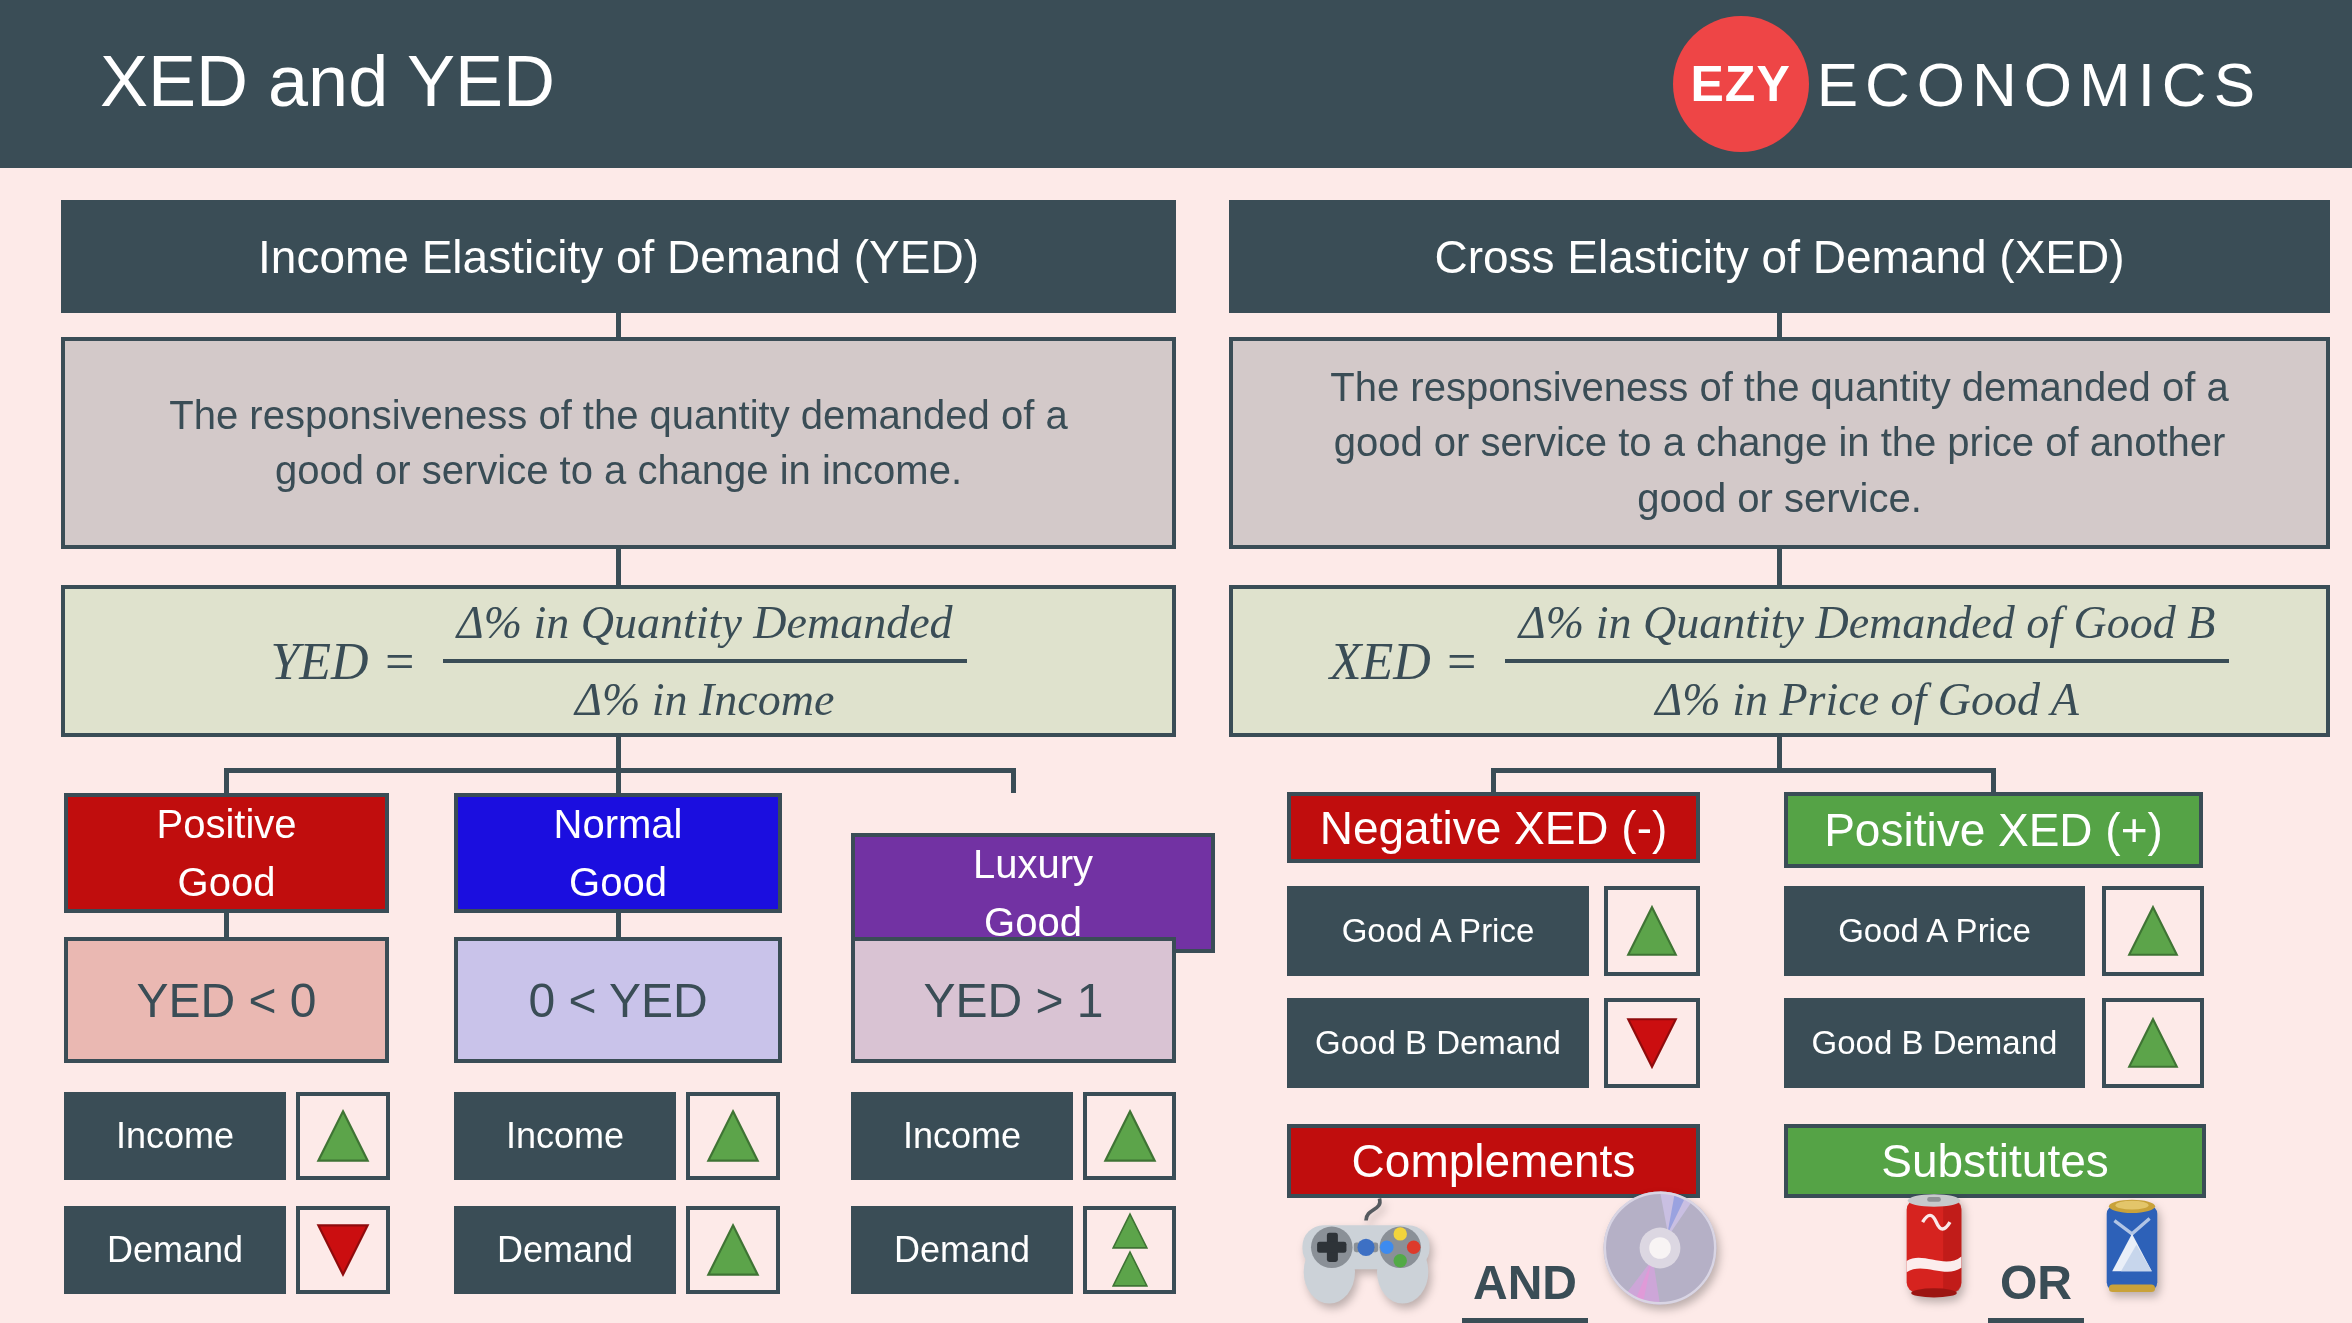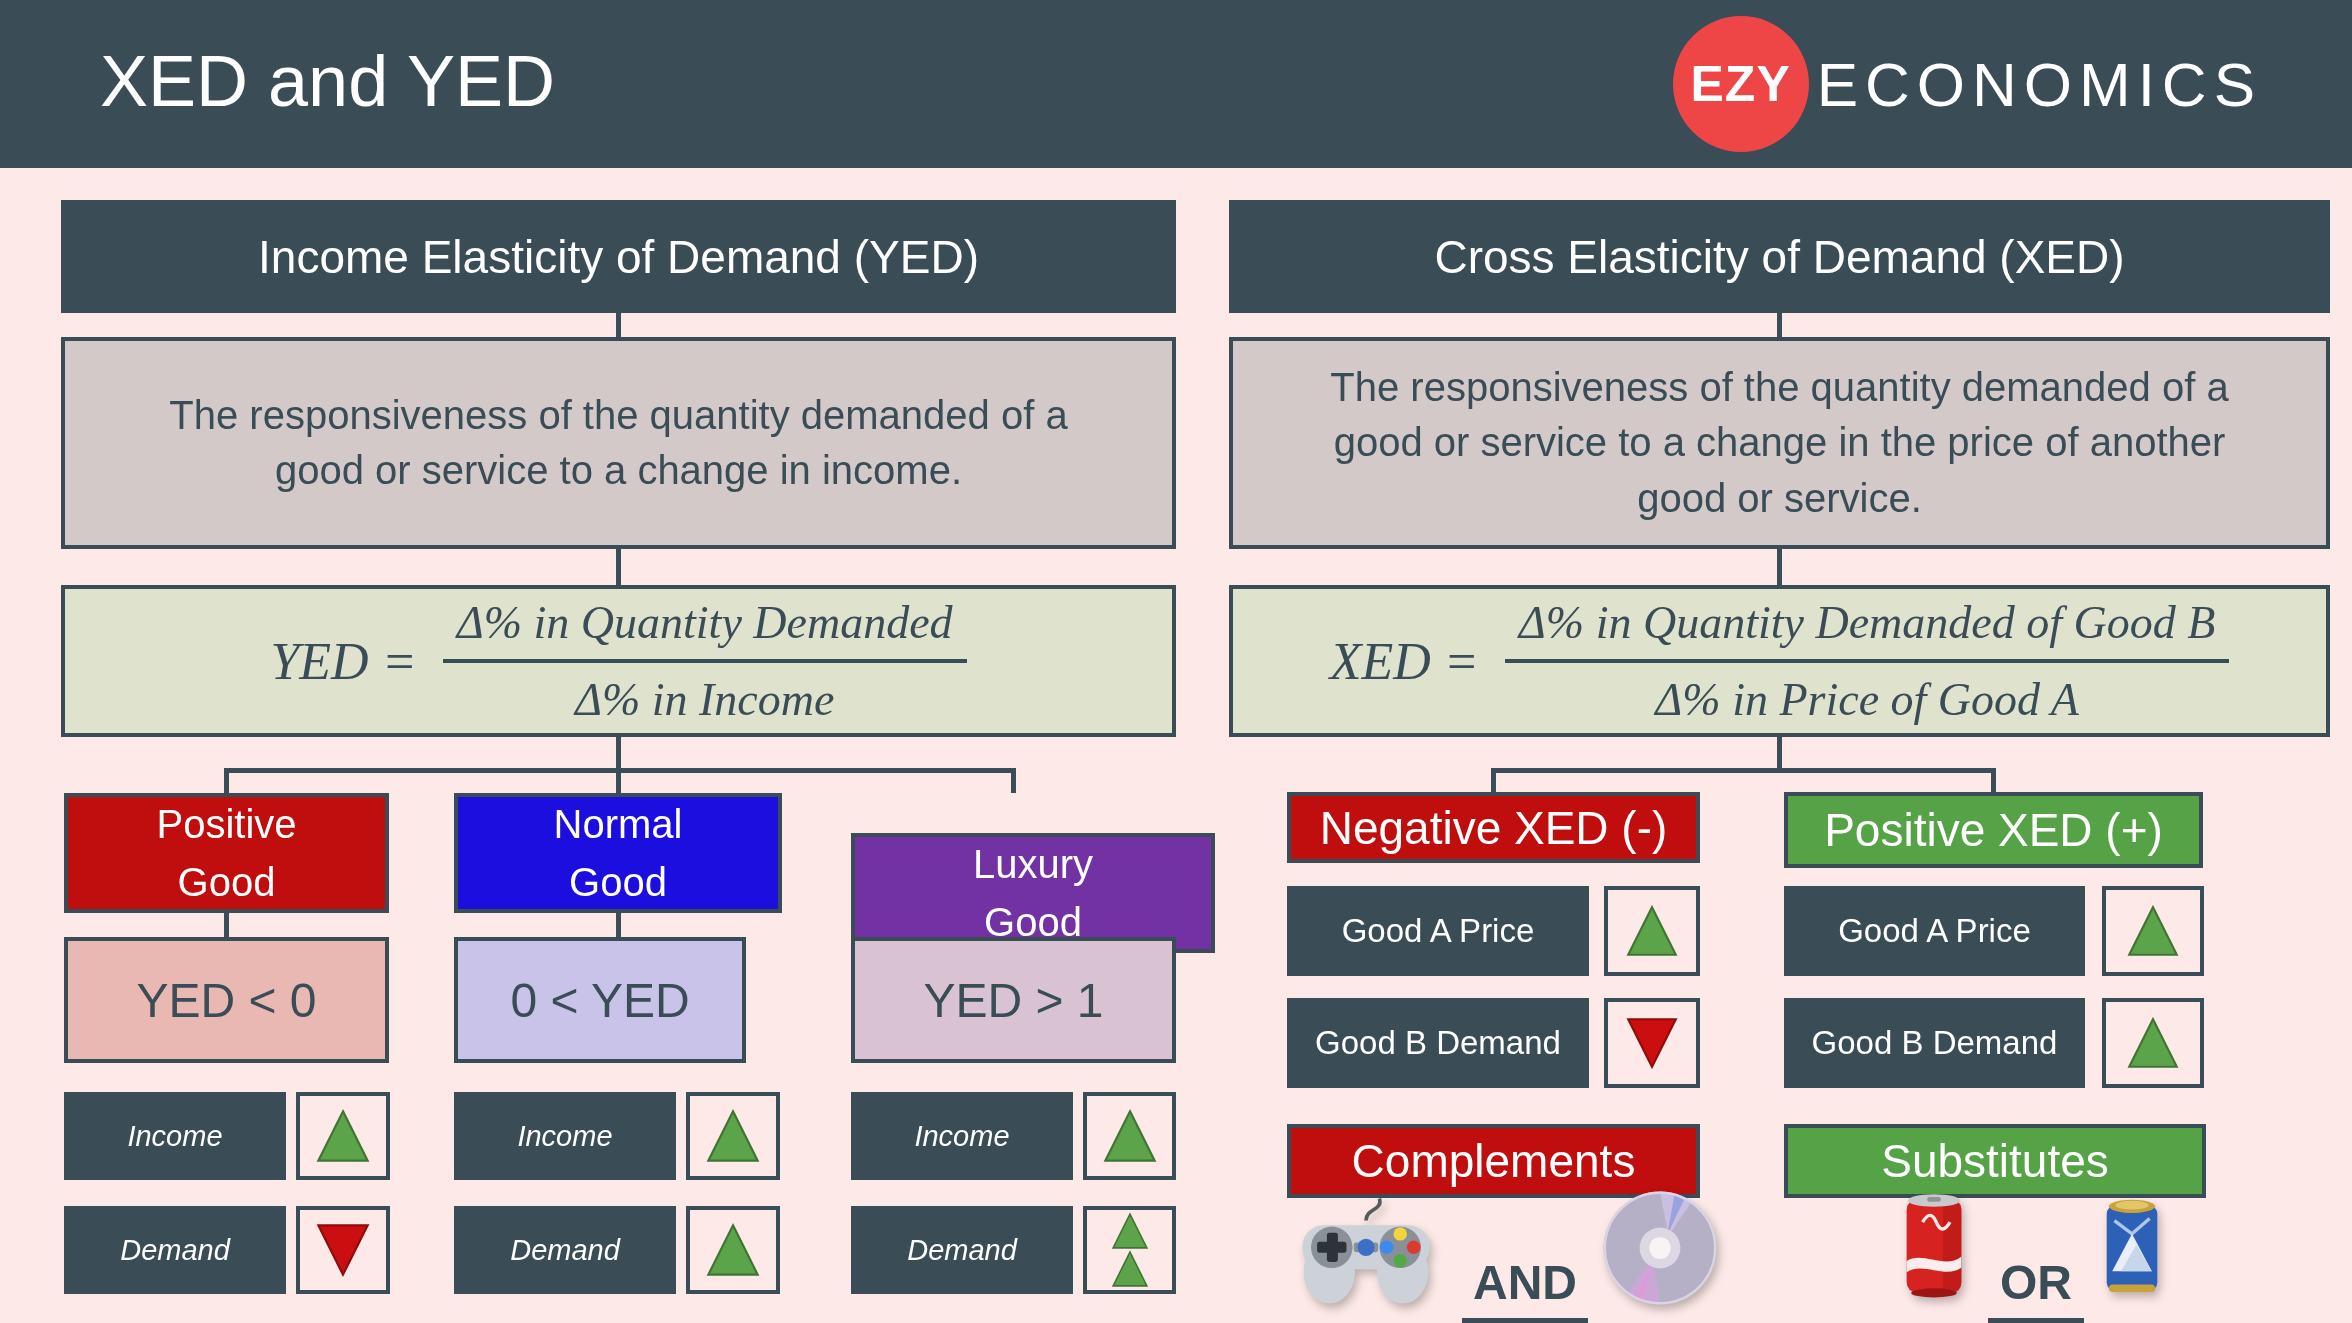--- a/index.html
+++ b/index.html
@@ -32,21 +32,21 @@
   .formula-box { background:#dfe2cd; }
   .formula-box .wrap { display:flex; align-items:center; justify-content:center; gap:26px;
       font-family:"Liberation Serif", serif; font-style:italic; color:#3a4d56; }
   .f-lhs { font-size:52px; }
   .frac { display:inline-flex; flex-direction:column; align-items:center; }
   .frac .num { font-size:46px; padding:0 14px 10px; }
   .frac .bar { height:4px; background:#3a4d56; align-self:stretch; }
   .frac .den { font-size:46px; padding-top:10px; }
   .good-name { font-size:40px; line-height:1.45; white-space:pre-line; color:#fff; }
   .cond { font-size:48px; }
-  .rowlabel { font-size:29px;font-style:italic; }
+  .rowlabel { font-size:36px; }
   .smalllabel { font-size:33px; }
   .arrow-cell { background:#fdeae8; }
   .branch-title { font-size:46px; color:#fff; }
   .rel-label { font-size:46px; color:#fff;margin-top:24px; }
   .joiner {
     position:absolute; font-size:48px; font-weight:700; color:#3a4d56;
     text-align:center; border-bottom:7px solid #3a4d56; padding-bottom:8px;margin-top:39px;
   }
   .conn { position:absolute; background:#3a4d56; }
   .icon-svg { position:absolute; filter:drop-shadow(3px 5px 4px rgba(0,0,0,.25)); }
@@ -108,21 +108,21 @@
 Good</span>
   </div>
   <div class="abs box bordered good-name" style="left:851px;top:793px;width:364px;height:120px;background:#7232a3;margin-top:40px;">
     <span>Luxury
 Good</span>
   </div>
 
   <div class="abs box bordered cond" style="left:64px;top:937px;width:325px;height:126px;background:#eab8b2;">
     <span>YED &lt; 0</span>
   </div>
-  <div class="abs box bordered cond" style="left:454px;top:937px;width:292px;height:126px;background:#c9c3ea;">
+  <div class="abs box bordered cond" style="left:454px;top:937px;width:328px;height:126px;background:#c9c3ea;">
     <span>0 &lt; YED</span>
   </div>
   <div class="abs box bordered cond" style="left:851px;top:937px;width:325px;height:126px;background:#d9c3d3;align-items:center;">
     <span>YED &gt; 1</span>
   </div>
 
   <div class="abs box slate rowlabel" style="left:64px;top:1092px;width:222px;height:88px;">
       <span>Income</span>
     </div>
   <div class="abs box bordered arrow-cell" style="left:296px;top:1092px;width:94px;height:88px;">

